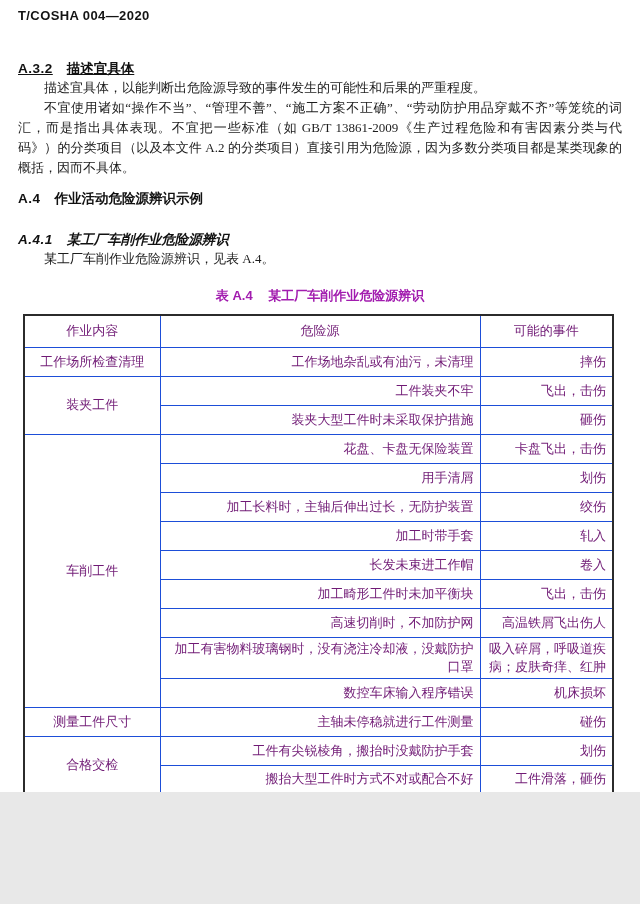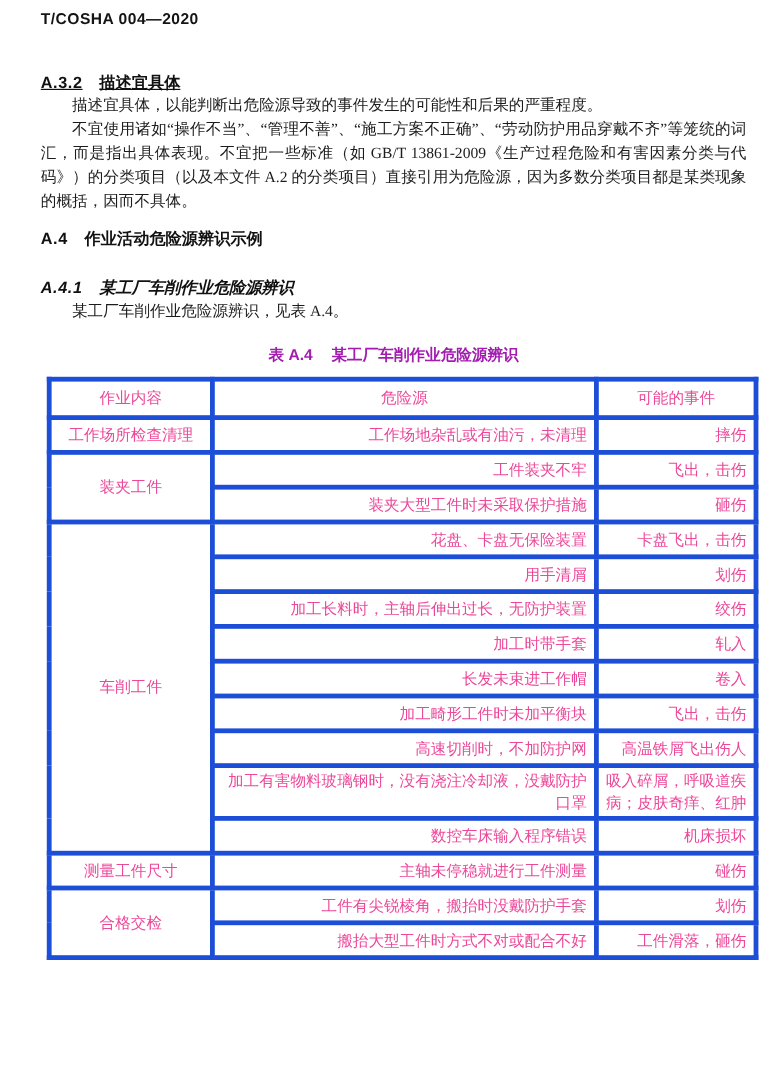--- a/index.html
+++ b/index.html
@@ -1,23 +1,23 @@
 <!DOCTYPE html>
 <html><head>
 <meta charset="utf-8">
 <style>
   html, body { margin: 0; padding: 0; background: #e8e8e8; }
   .page {
     position: relative;
     width: 640px;
-    height: 904px;
+    height: 792px;
     margin: 0 auto;
     background: #ffffff;
     box-sizing: border-box;
-    padding: 8px 18px 0 34px;
+    padding: 8px 18px 0 18px;
     font-family: "Liberation Serif", "DejaVu Serif", serif;
     color: #1c1c1c;
     overflow: hidden;
   }
   .doc-header {
     font-family: "Liberation Sans", "DejaVu Sans", sans-serif;
     font-size: 13px;
     font-weight: 600;
     letter-spacing: 0.4px;
     color: #141414;
@@ -58,24 +58,24 @@
     border-collapse: collapse;
     table-layout: fixed;
     width: 589px;
     margin: 9px 0 0 5px;
     border: 2px solid #2b2b2b;
   }
   .hazard-table col.c-activity { width: 136px; }
   .hazard-table col.c-hazard   { width: 320px; }
   .hazard-table col.c-event    { width: 133px; }
   .hazard-table th, .hazard-table td {
-    border: 4px solid #1d4ed8;
+    border: 1px solid #1d4ed8;
     font-size: 13px;
     font-weight: normal;
-    color: #ec4899;
+    color: #701a75;
     padding: 2px 6px;
     box-sizing: border-box;
     line-height: 18px;
     vertical-align: middle;
   }
   .hazard-table th { height: 32px; text-align: center; }
   .hazard-table td { height: 29px; }
   .hazard-table td.cell-activity { text-align: center; }
   .hazard-table td.cell-hazard, .hazard-table td.cell-event { text-align: right; }
 </style>

